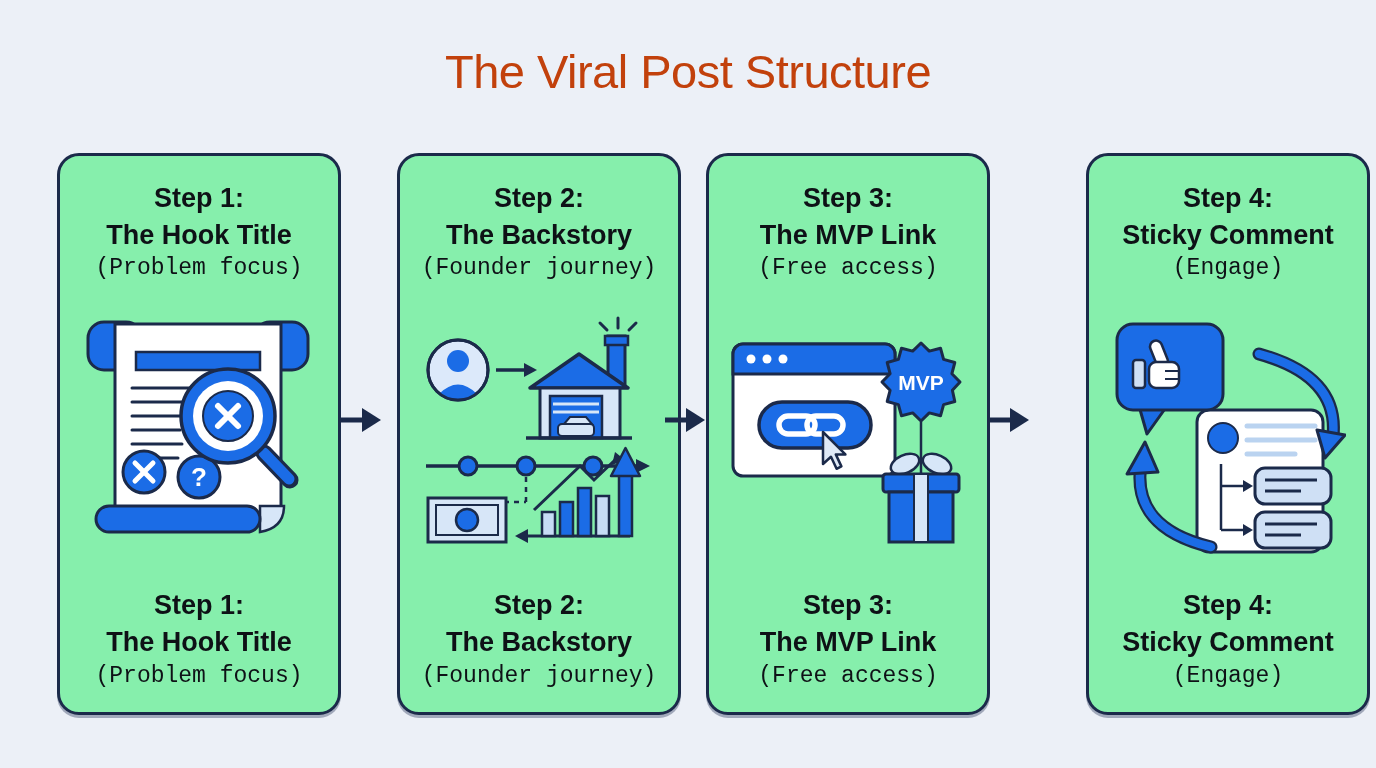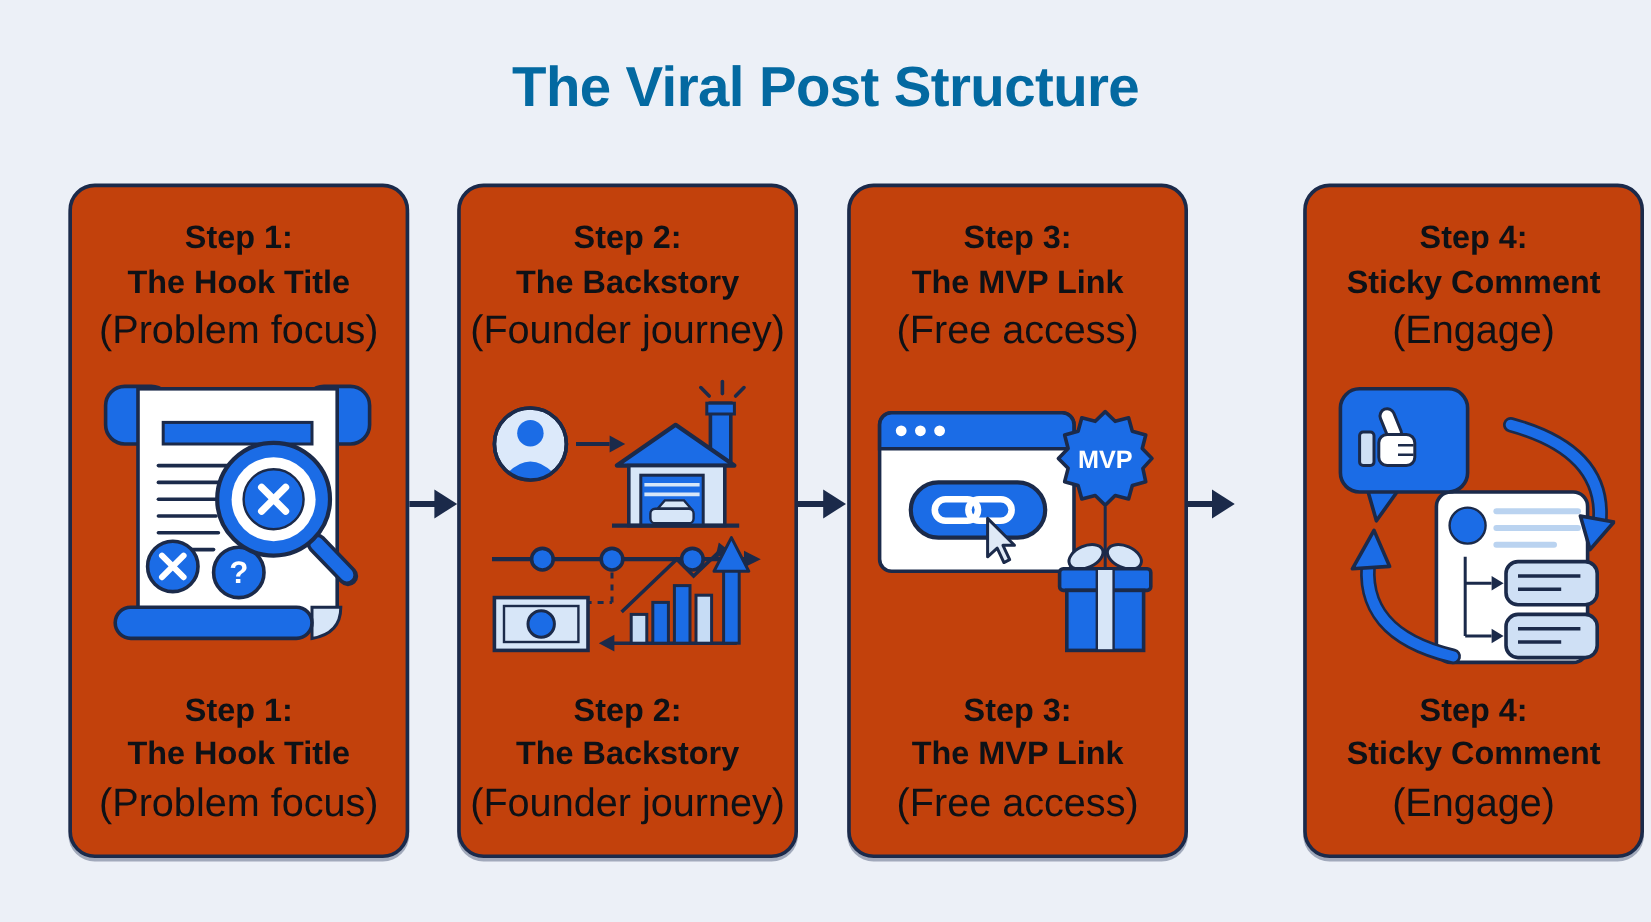--- a/index.html
+++ b/index.html
@@ -3,33 +3,33 @@
 <meta charset="utf-8">
 <style>
   html,body{margin:0;padding:0;}
   body{
     width:1376px;height:768px;position:relative;overflow:hidden;
     background:#ecf0f7;
     font-family:"Liberation Sans", sans-serif;
   }
   .title{
     position:absolute;top:44px;left:0;width:100%;margin:0;
-    text-align:center;font-size:47px;font-weight:700;color:#0369a1;
+    text-align:center;font-size:47px;font-weight:400;color:#c2410c;
     letter-spacing:-0.5px;
   }
   .card{
     position:absolute;top:153px;width:284px;height:562px;
-    background:#c2410c;border:3px solid #1b2a4a;border-radius:22px;
+    background:#86efac;border:3px solid #1b2a4a;border-radius:22px;
     box-shadow:0 3px 0 rgba(22,38,74,.35);
     display:flex;flex-direction:column;align-items:center;justify-content:space-between;
     padding:24px 6px 20px;box-sizing:border-box;
   }
-  .c1{left:57px}.c2{left:381px}.c3{left:706px}.c4{left:1086px}
+  .c1{left:57px}.c2{left:397px}.c3{left:706px}.c4{left:1086px}
   .step-text{text-align:center;font-size:27px;font-weight:700;line-height:1.36;color:#0e1116;}
-  .step-text .subtitle{font-weight:400;font-size:33px;display:block;}
+  .step-text .subtitle{font-weight:400;font-size:23px;display:block;font-family:Liberation Mono, monospace;}
   .step-text span{display:block;}
   .illus{width:235px;height:245px;flex:0 0 auto;}
   .connector{position:absolute;top:404px;width:40px;height:32px;}
 </style>
 </head>
 <body>
 
 <h1 class="title">The Viral Post Structure</h1>
 
 <div class="card c1">

